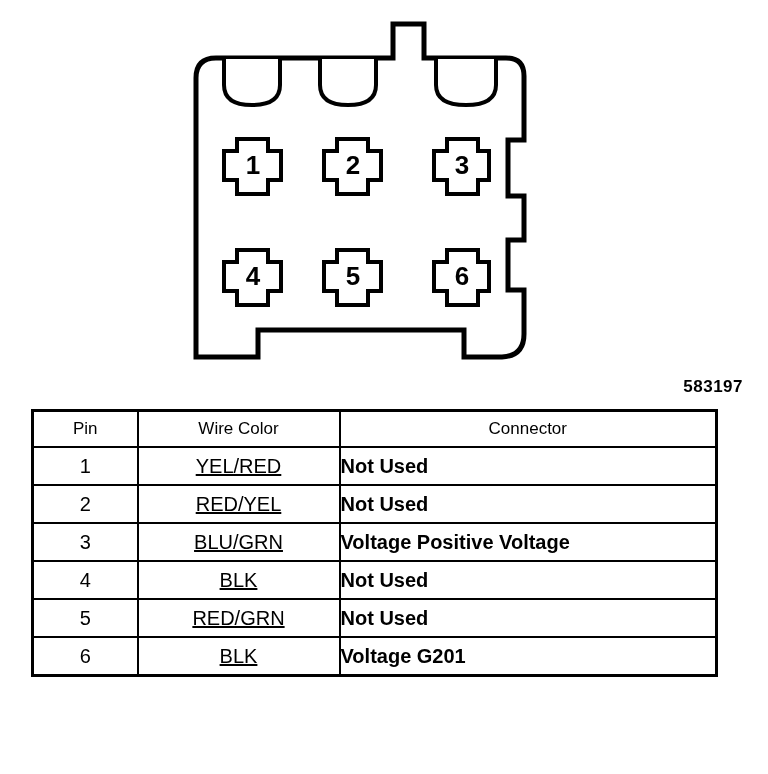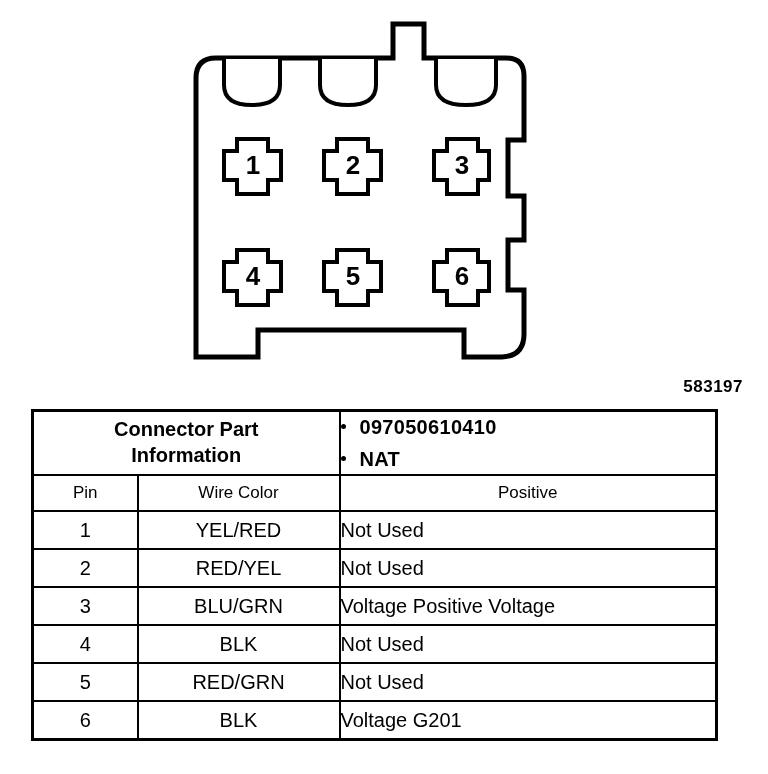--- a/index.html
+++ b/index.html
@@ -122,25 +122,26 @@
     font-size: 20px;
     font-weight: 400;
     height: 36px;
     padding: 1px 0 3px 0;
   }
   .cell-wire {
     text-align: center;
     font-size: 20px;
     font-weight: 400;
     padding: 1px 0 3px 0;
+    text-decoration: underline;
   }
   .cell-function {
     text-align: left;
     font-size: 20px;
-    font-weight: 400;
+    font-weight: 700;
     padding: 1px 0 3px 12px;
   }
 </style>
 </head>
 <body>
 
 <div id="connector-diagram">
   <svg id="connector-svg" width="768" height="390" viewBox="0 0 768 390">
 
     <path d="M 196 78
@@ -219,41 +220,25 @@
 <div id="figure-ref">583197</div>
 
 <table id="connector-table">
   <colgroup>
     <col class="c-pin">
     <col class="c-wire">
     <col class="c-function">
   </colgroup>
   <tbody>
 
-    <tr>
-      <td class="cell-part-label" colspan="2">
-        <span class="part-line">Connector Part</span>
-        <span class="part-line">Information</span>
-      </td>
-      <td class="cell-part-values">
-        <div class="bullet-item">
-          <span class="bullet-dot"></span>
-          <span class="bullet-text">097050610410</span>
-        </div>
-        <div class="bullet-item">
-          <span class="bullet-dot"></span>
-          <span class="bullet-text">NAT</span>
-        </div>
-      </td>
-    </tr>
 
     <tr>
       <td class="col-head">Pin</td>
       <td class="col-head">Wire Color</td>
-      <td class="col-head">Positive</td>
+      <td class="col-head">Connector</td>
     </tr>
 
     <tr>
       <td class="cell-pin">1</td>
       <td class="cell-wire">YEL/RED</td>
       <td class="cell-function">Not Used</td>
     </tr>
     <tr>
       <td class="cell-pin">2</td>
       <td class="cell-wire">RED/YEL</td>

